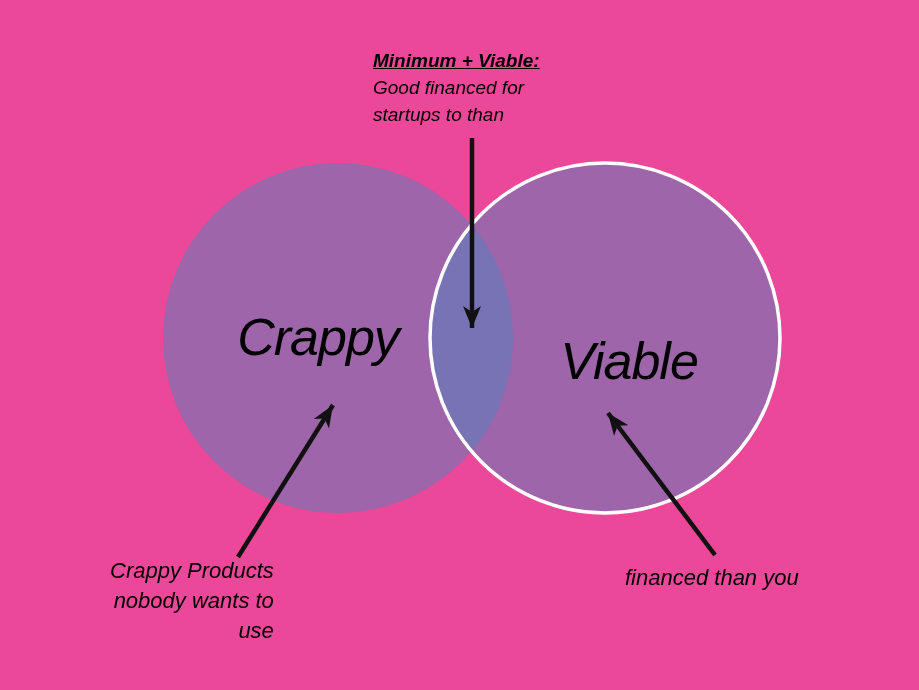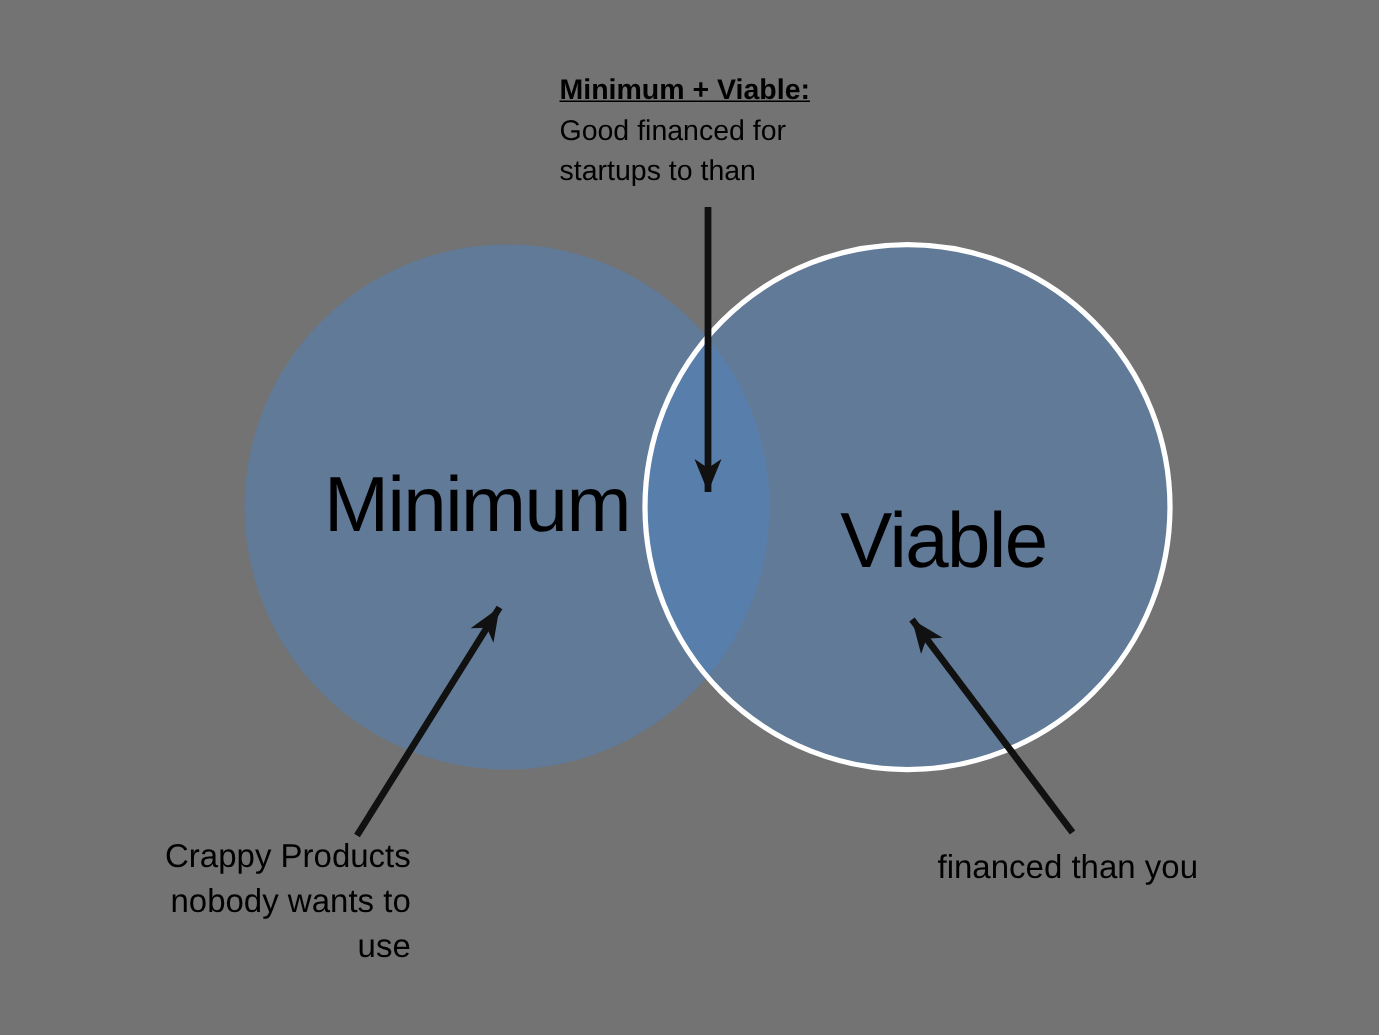--- a/index.html
+++ b/index.html
@@ -4,24 +4,25 @@
 <style>
   html, body {
     margin: 0;
     padding: 0;
     background: #ffffff;
   }
   .canvas {
     position: relative;
     width: 919px;
     height: 690px;
-    background: #737373;
+    background: #ec4899;
     overflow: hidden;
     font-family: "Liberation Sans", sans-serif;
     color: #000000;
+    font-style: italic;
   }
   .venn-svg {
     position: absolute;
     left: 0;
     top: 0;
   }
   .text-block {
     position: absolute;
     white-space: nowrap;
   }
@@ -83,21 +84,21 @@
 
     <line x1="715" y1="555" x2="608" y2="413" stroke-width="4.5" marker-end="url(#arrowhead)" stroke="#111111"></line>
   </svg>
 
   <div class="text-block top-annotation">
     <div class="heading">Minimum + Viable:</div>
     <div>Good financed for</div>
     <div>startups to than</div>
   </div>
 
-  <div class="circle-label label-minimum">Minimum</div>
+  <div class="circle-label label-minimum">Crappy</div>
   <div class="circle-label label-viable">Viable</div>
 
   <div class="text-block annotation left-annotation">
     <div>Crappy Products</div>
     <div>nobody wants to</div>
     <div>use</div>
   </div>
 
   <div class="text-block annotation right-annotation">
     <div>financed than you</div>

